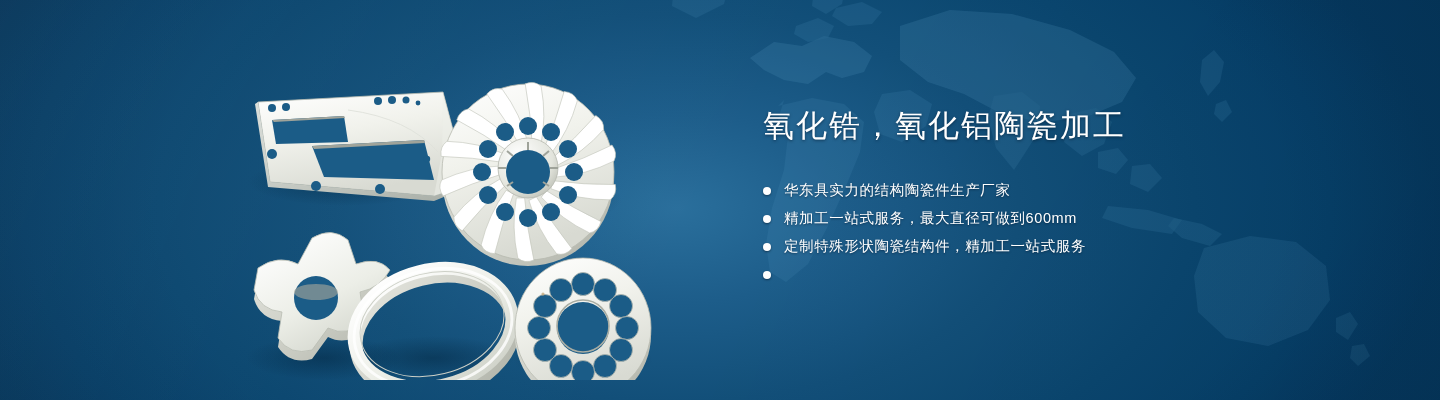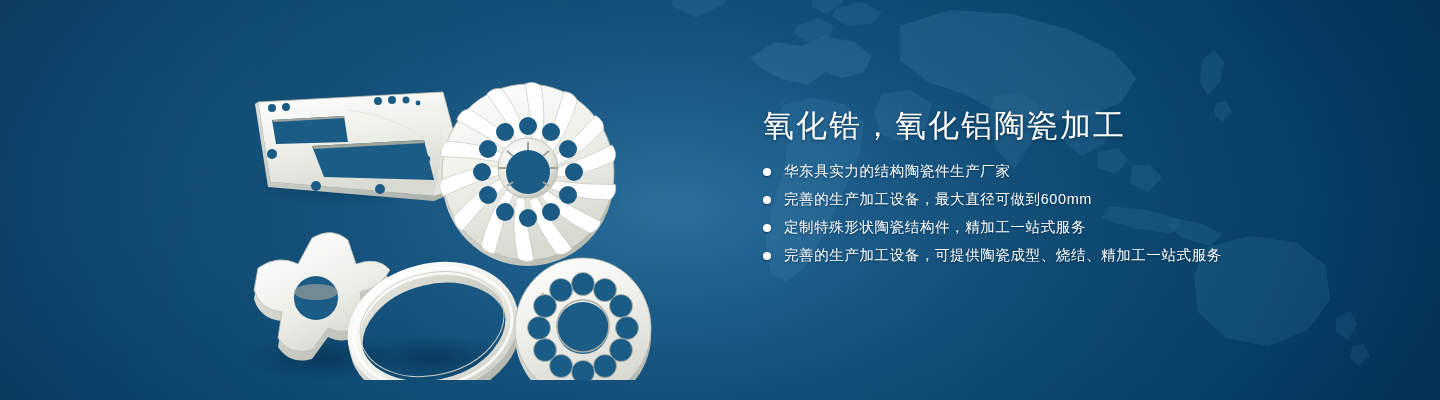--- a/index.html
+++ b/index.html
@@ -84,21 +84,21 @@
     margin: 0;
     font-size: 31px;
     line-height: 1.18;
     font-weight: normal;
     letter-spacing: 2px;
     color: #ffffff;
     text-shadow: 0 1px 3px rgba(0,18,36,0.55);
     white-space: nowrap;
   }
   .bullets {
-    margin: 16px 0 0 0;
+    margin: 35px 0 0 0;
     padding: 0;
     list-style: none;
   }
   .bullet {
     display: flex;
     align-items: center;
     margin: 0 0 6px 0;
     height: 22px;
   }
   .dot {
@@ -354,26 +354,25 @@
   <div class="copy">
     <h1 class="headline">氧化锆，氧化铝陶瓷加工</h1>
 
     <ul class="bullets">
       <li class="bullet">
         <span class="dot"></span>
         <span class="btxt">华东具实力的结构陶瓷件生产厂家</span>
       </li>
       <li class="bullet">
         <span class="dot"></span>
-        <span class="btxt">完善的生产加工设备，最大直径可做到600mm</span>
+        <span class="btxt">精加工一站式服务，最大直径可做到600mm</span>
       </li>
       <li class="bullet">
         <span class="dot"></span>
         <span class="btxt">定制特殊形状陶瓷结构件，精加工一站式服务</span>
       </li>
       <li class="bullet">
         <span class="dot"></span>
-        <span class="btxt">完善的生产加工设备，可提供陶瓷成型、烧结、精加工一站式服务</span>
       </li>
     </ul>
   </div>
 
 </div>
 
 </body></html>

